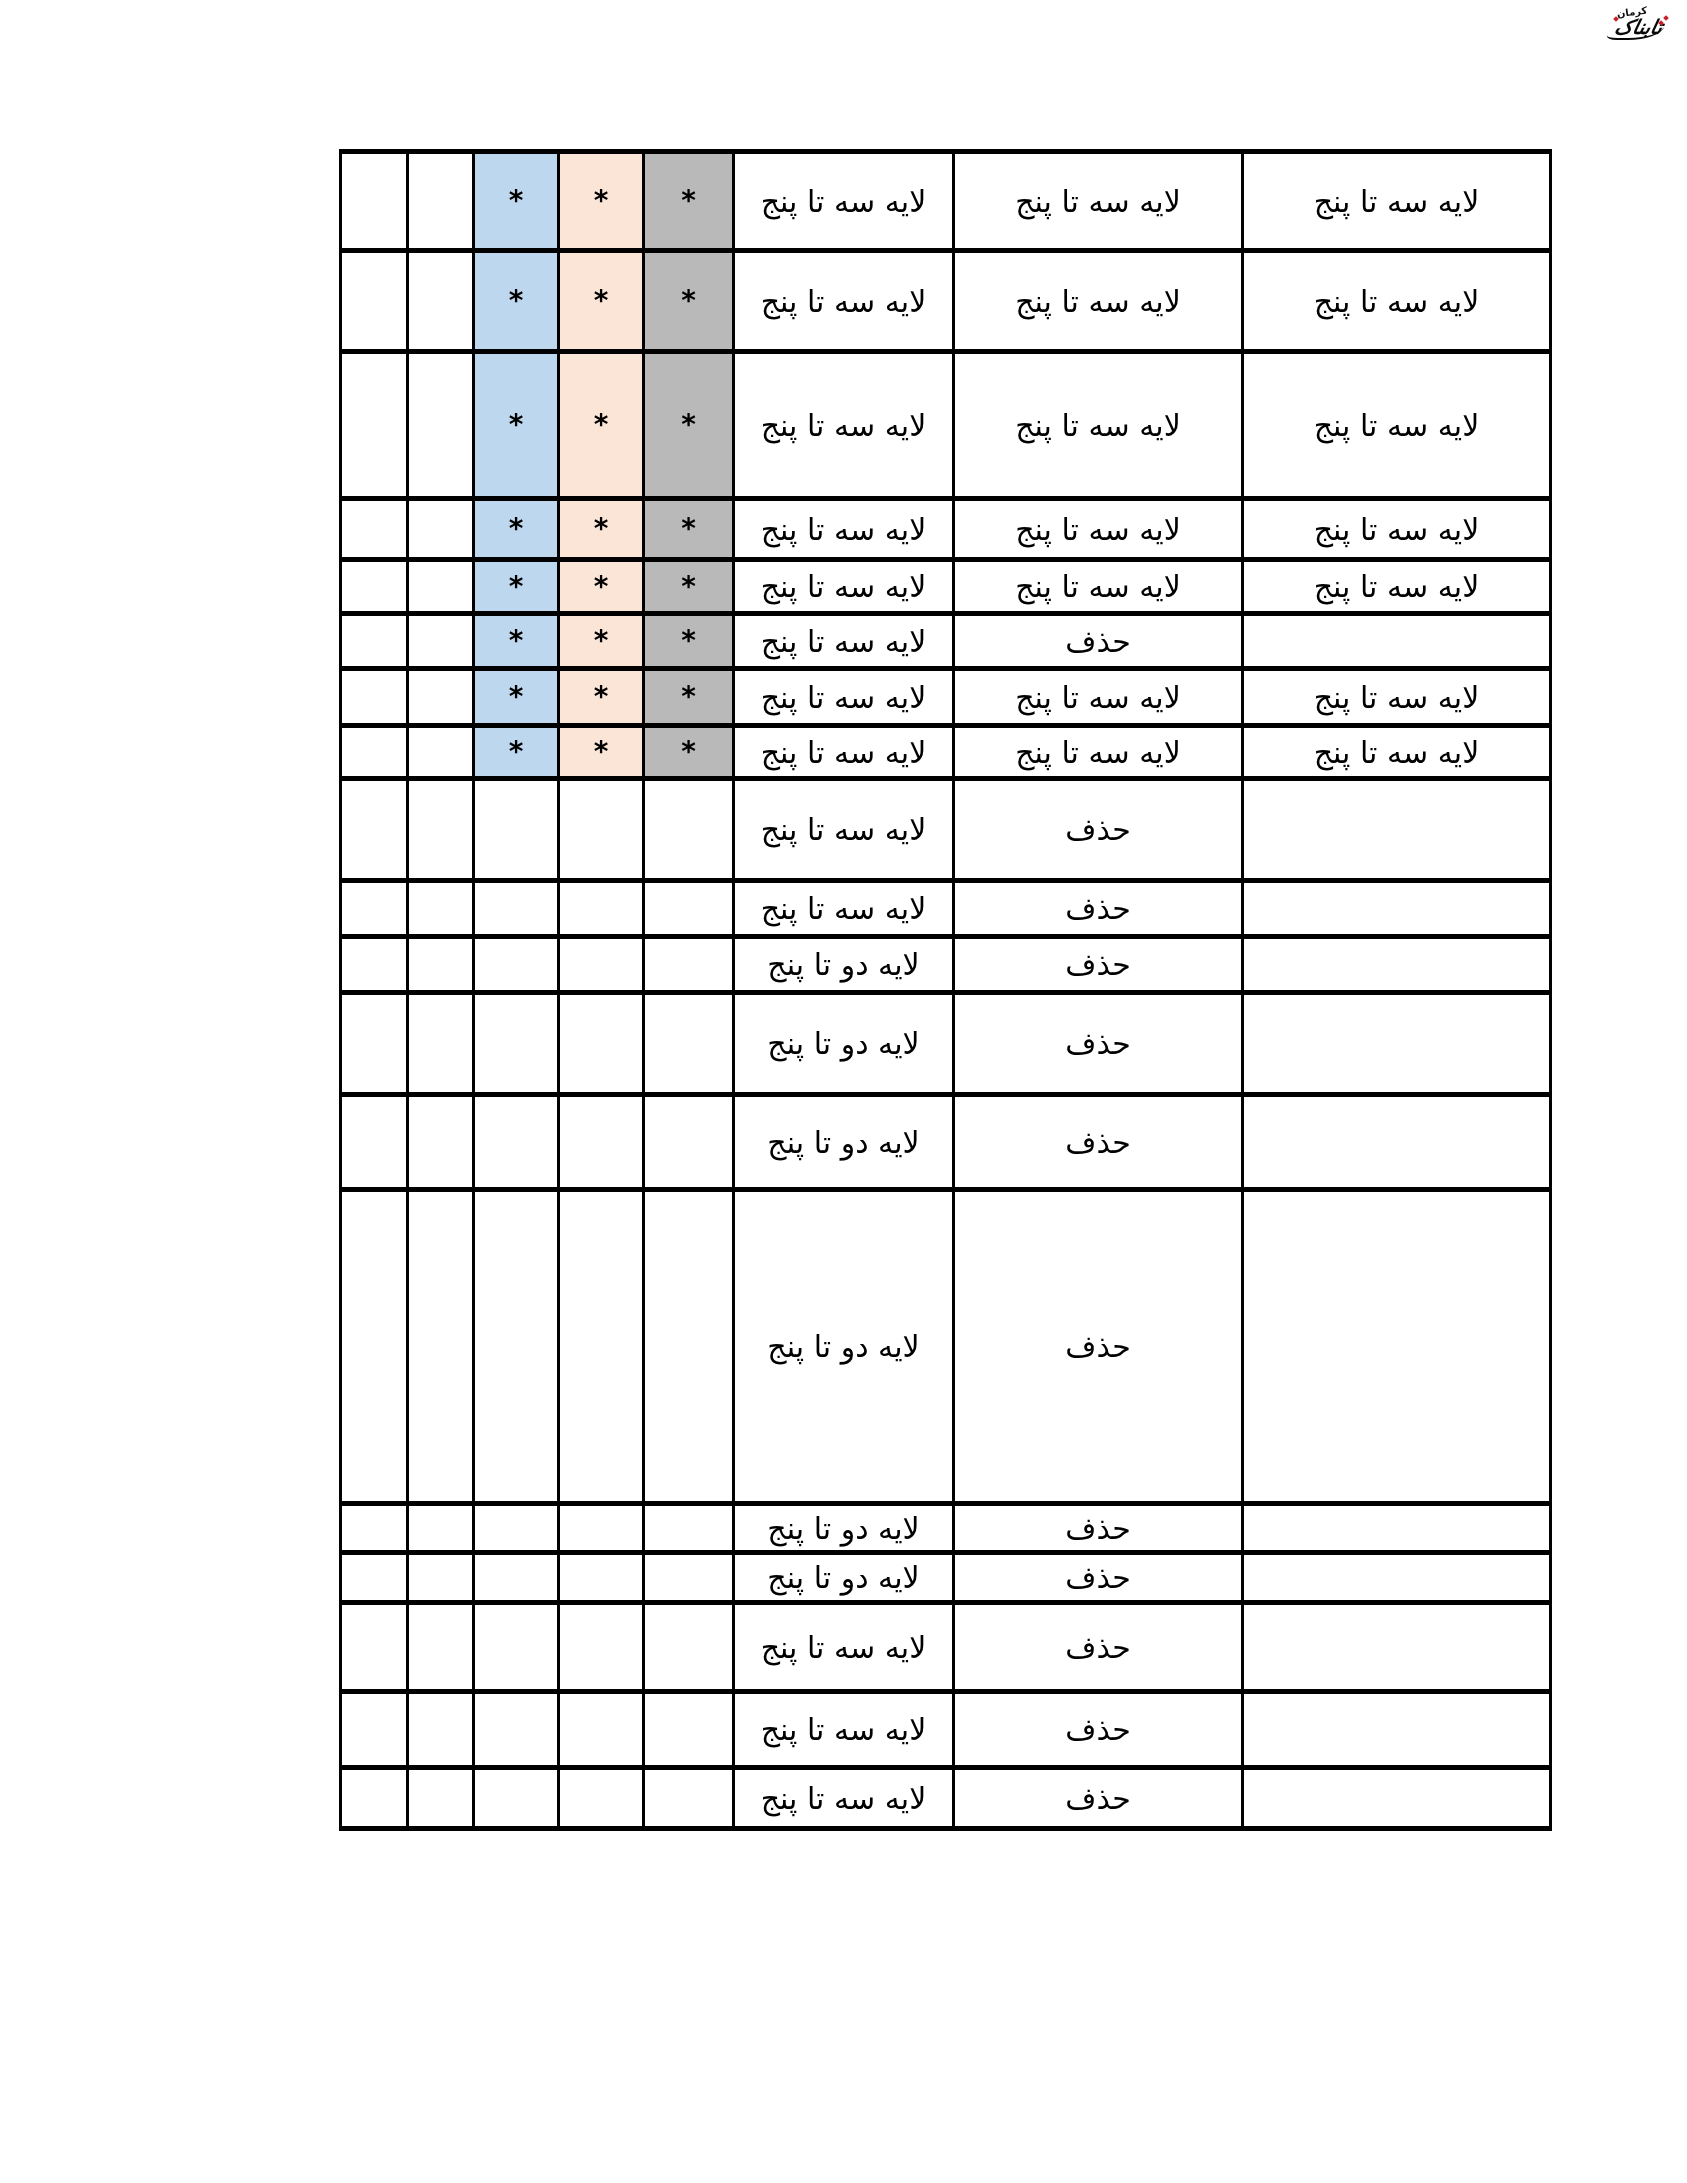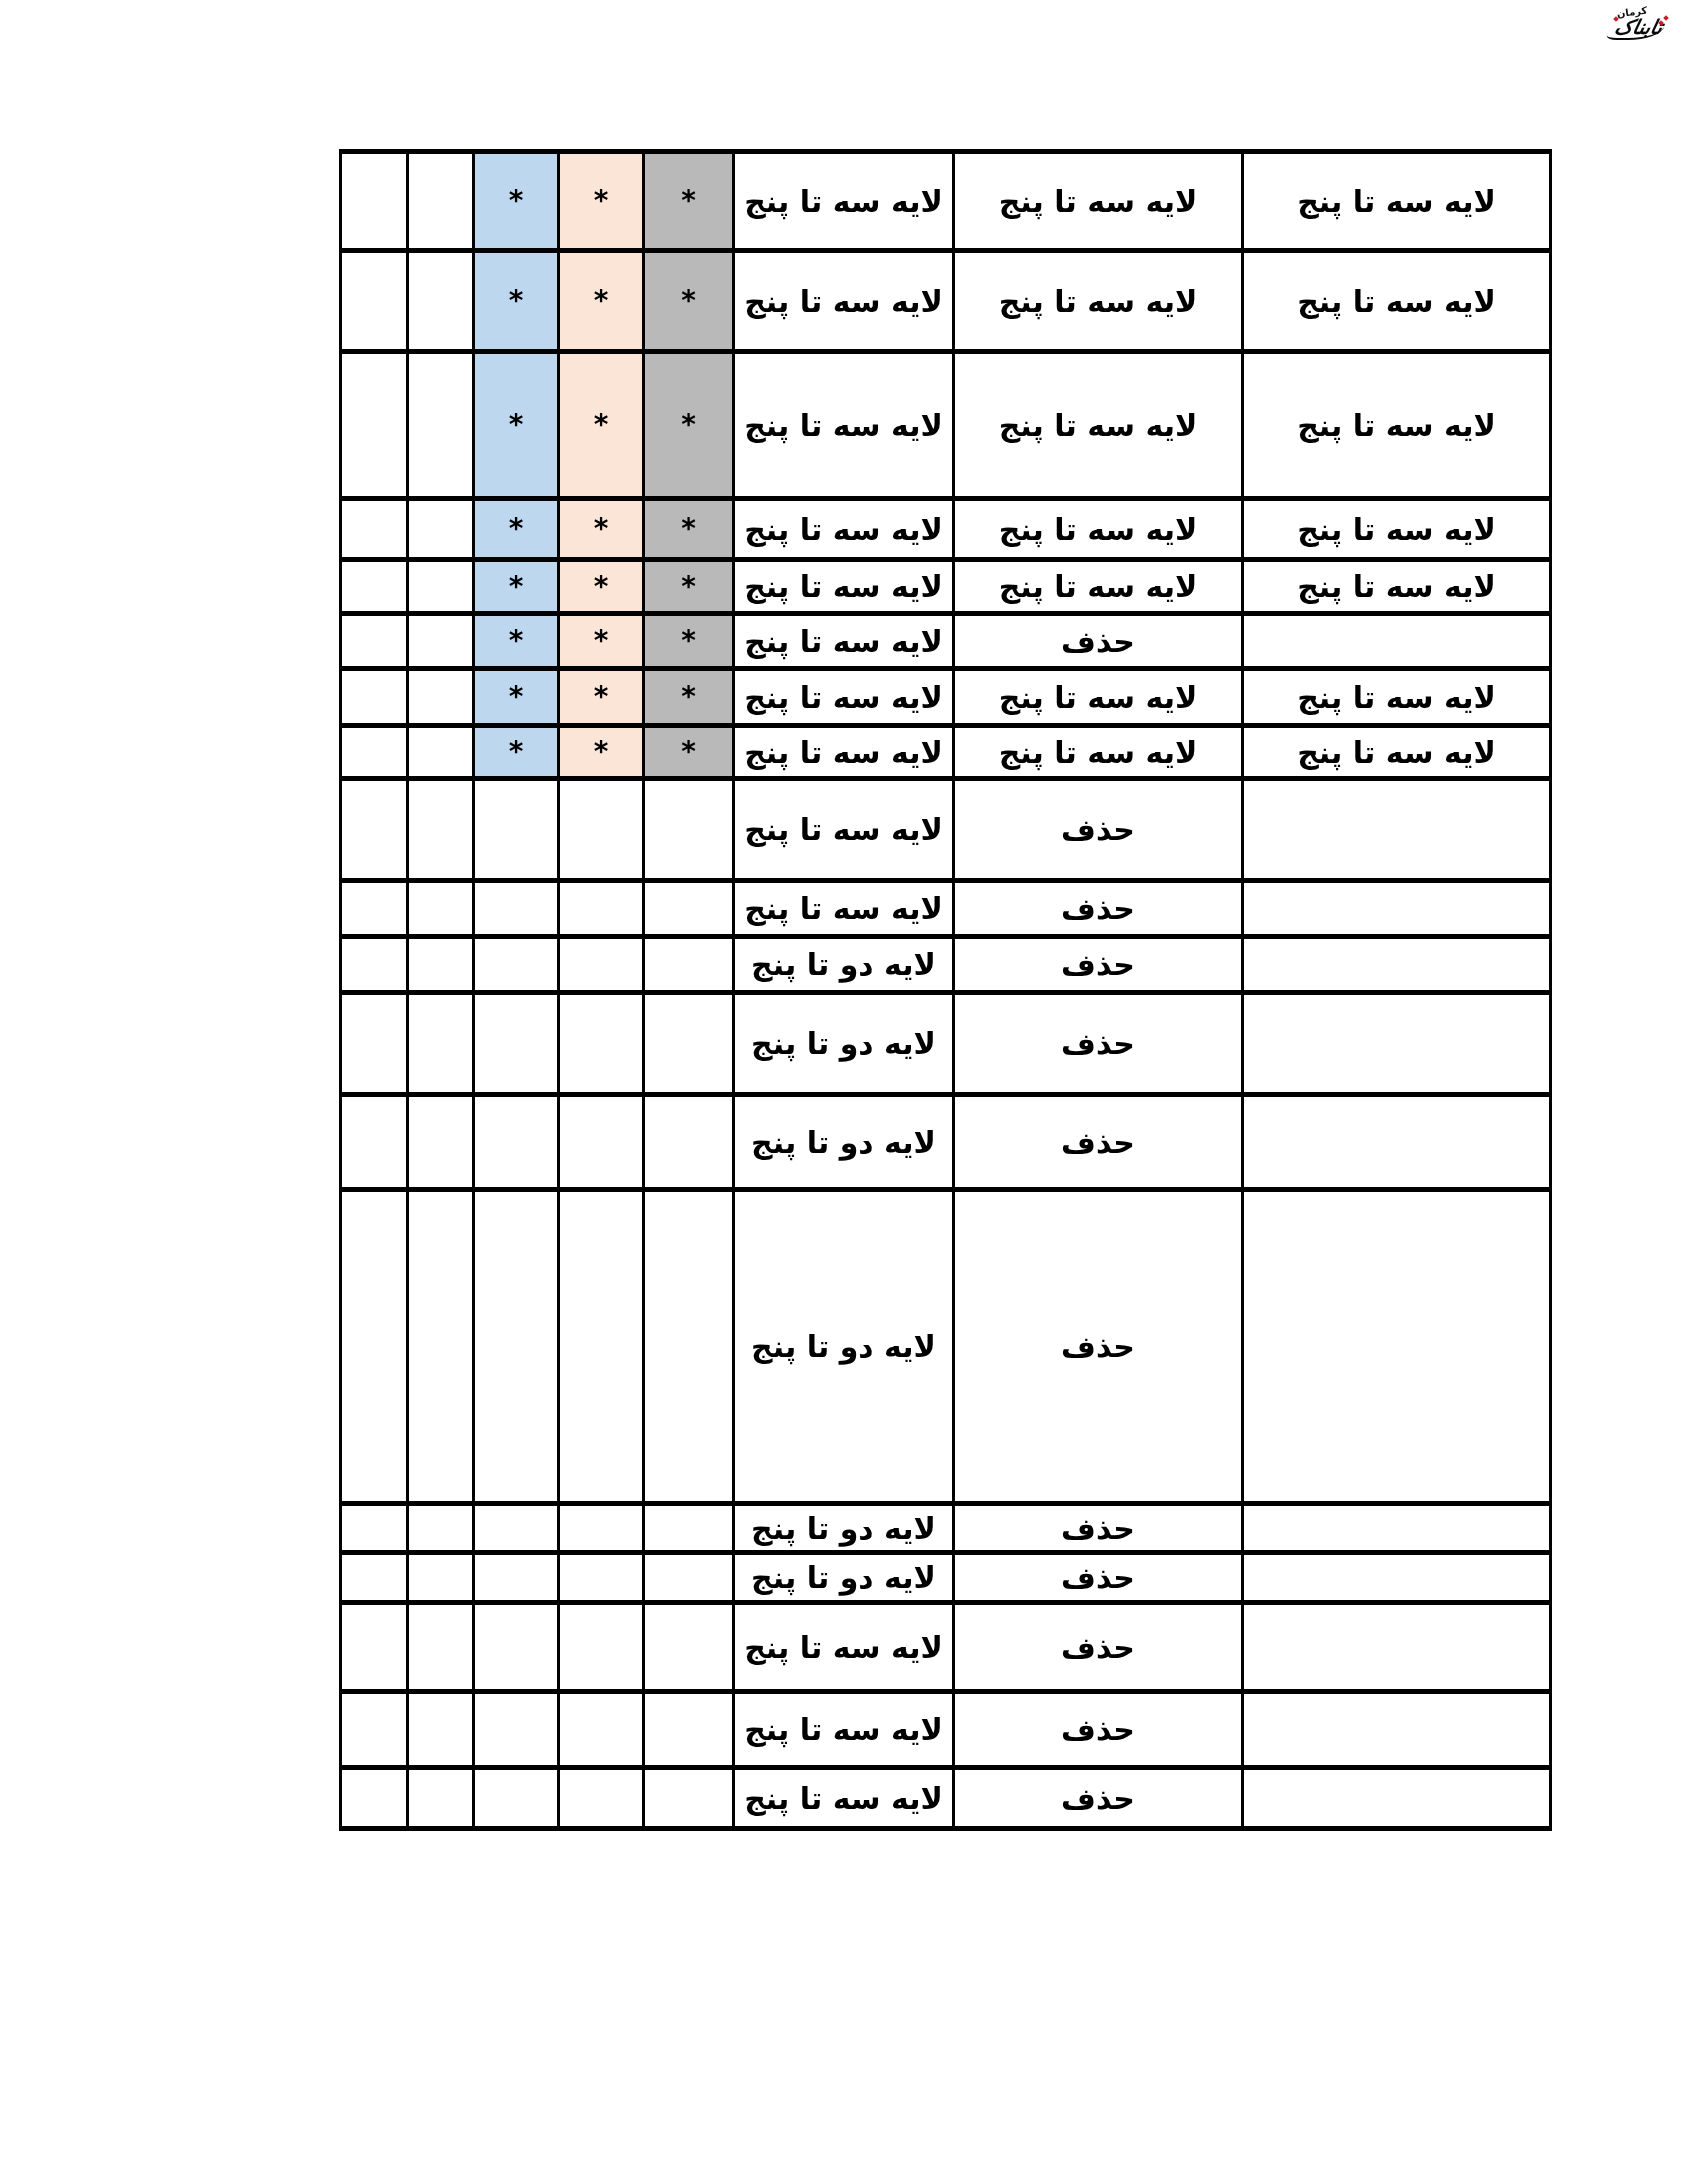--- a/index.html
+++ b/index.html
@@ -71,21 +71,21 @@
     border: 3.3px solid #000000;
     border-top-width: 5.3px;
     border-bottom-width: 5.3px;
     padding: 0;
     text-align: center;
     vertical-align: middle;
     color: #000;
     overflow: hidden;
   }
   td.txt {
-    font-weight: bold;
+    font-weight: normal;
     font-size: 30px;
     direction: rtl;
   }
   td.star {
     font-weight: bold;
     font-size: 28px;
     line-height: 1;
   }
   td.bg-g { background: var(--c-gray,  #b9b9b9); }
   td.bg-p { background: var(--c-peach, #fbe5d6); }

